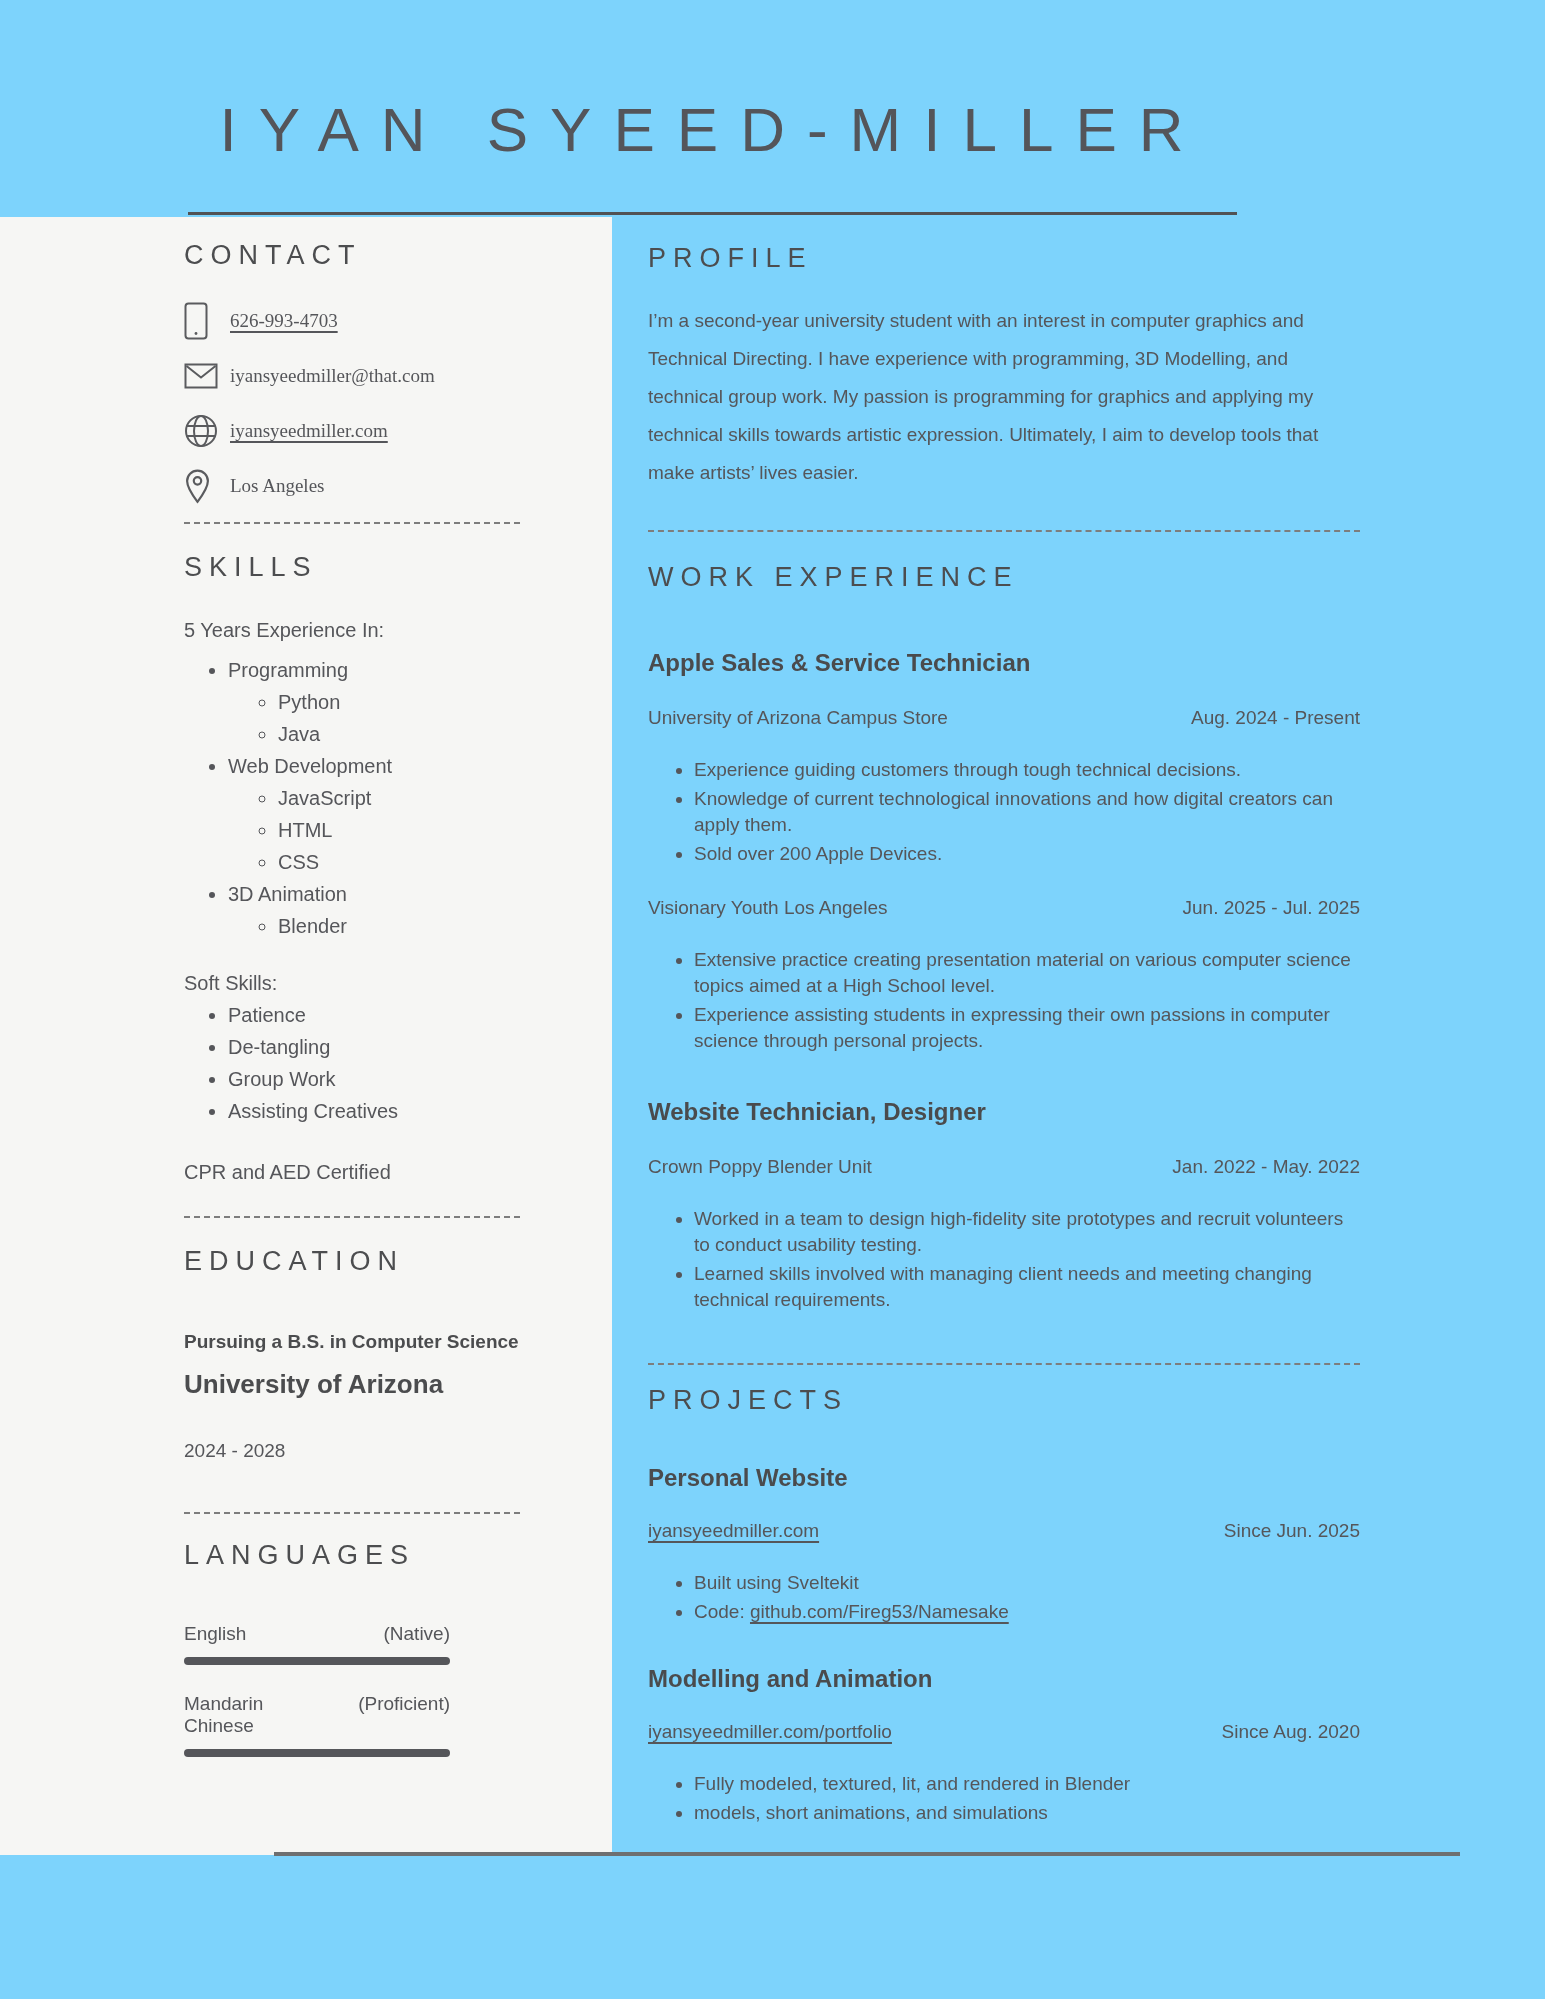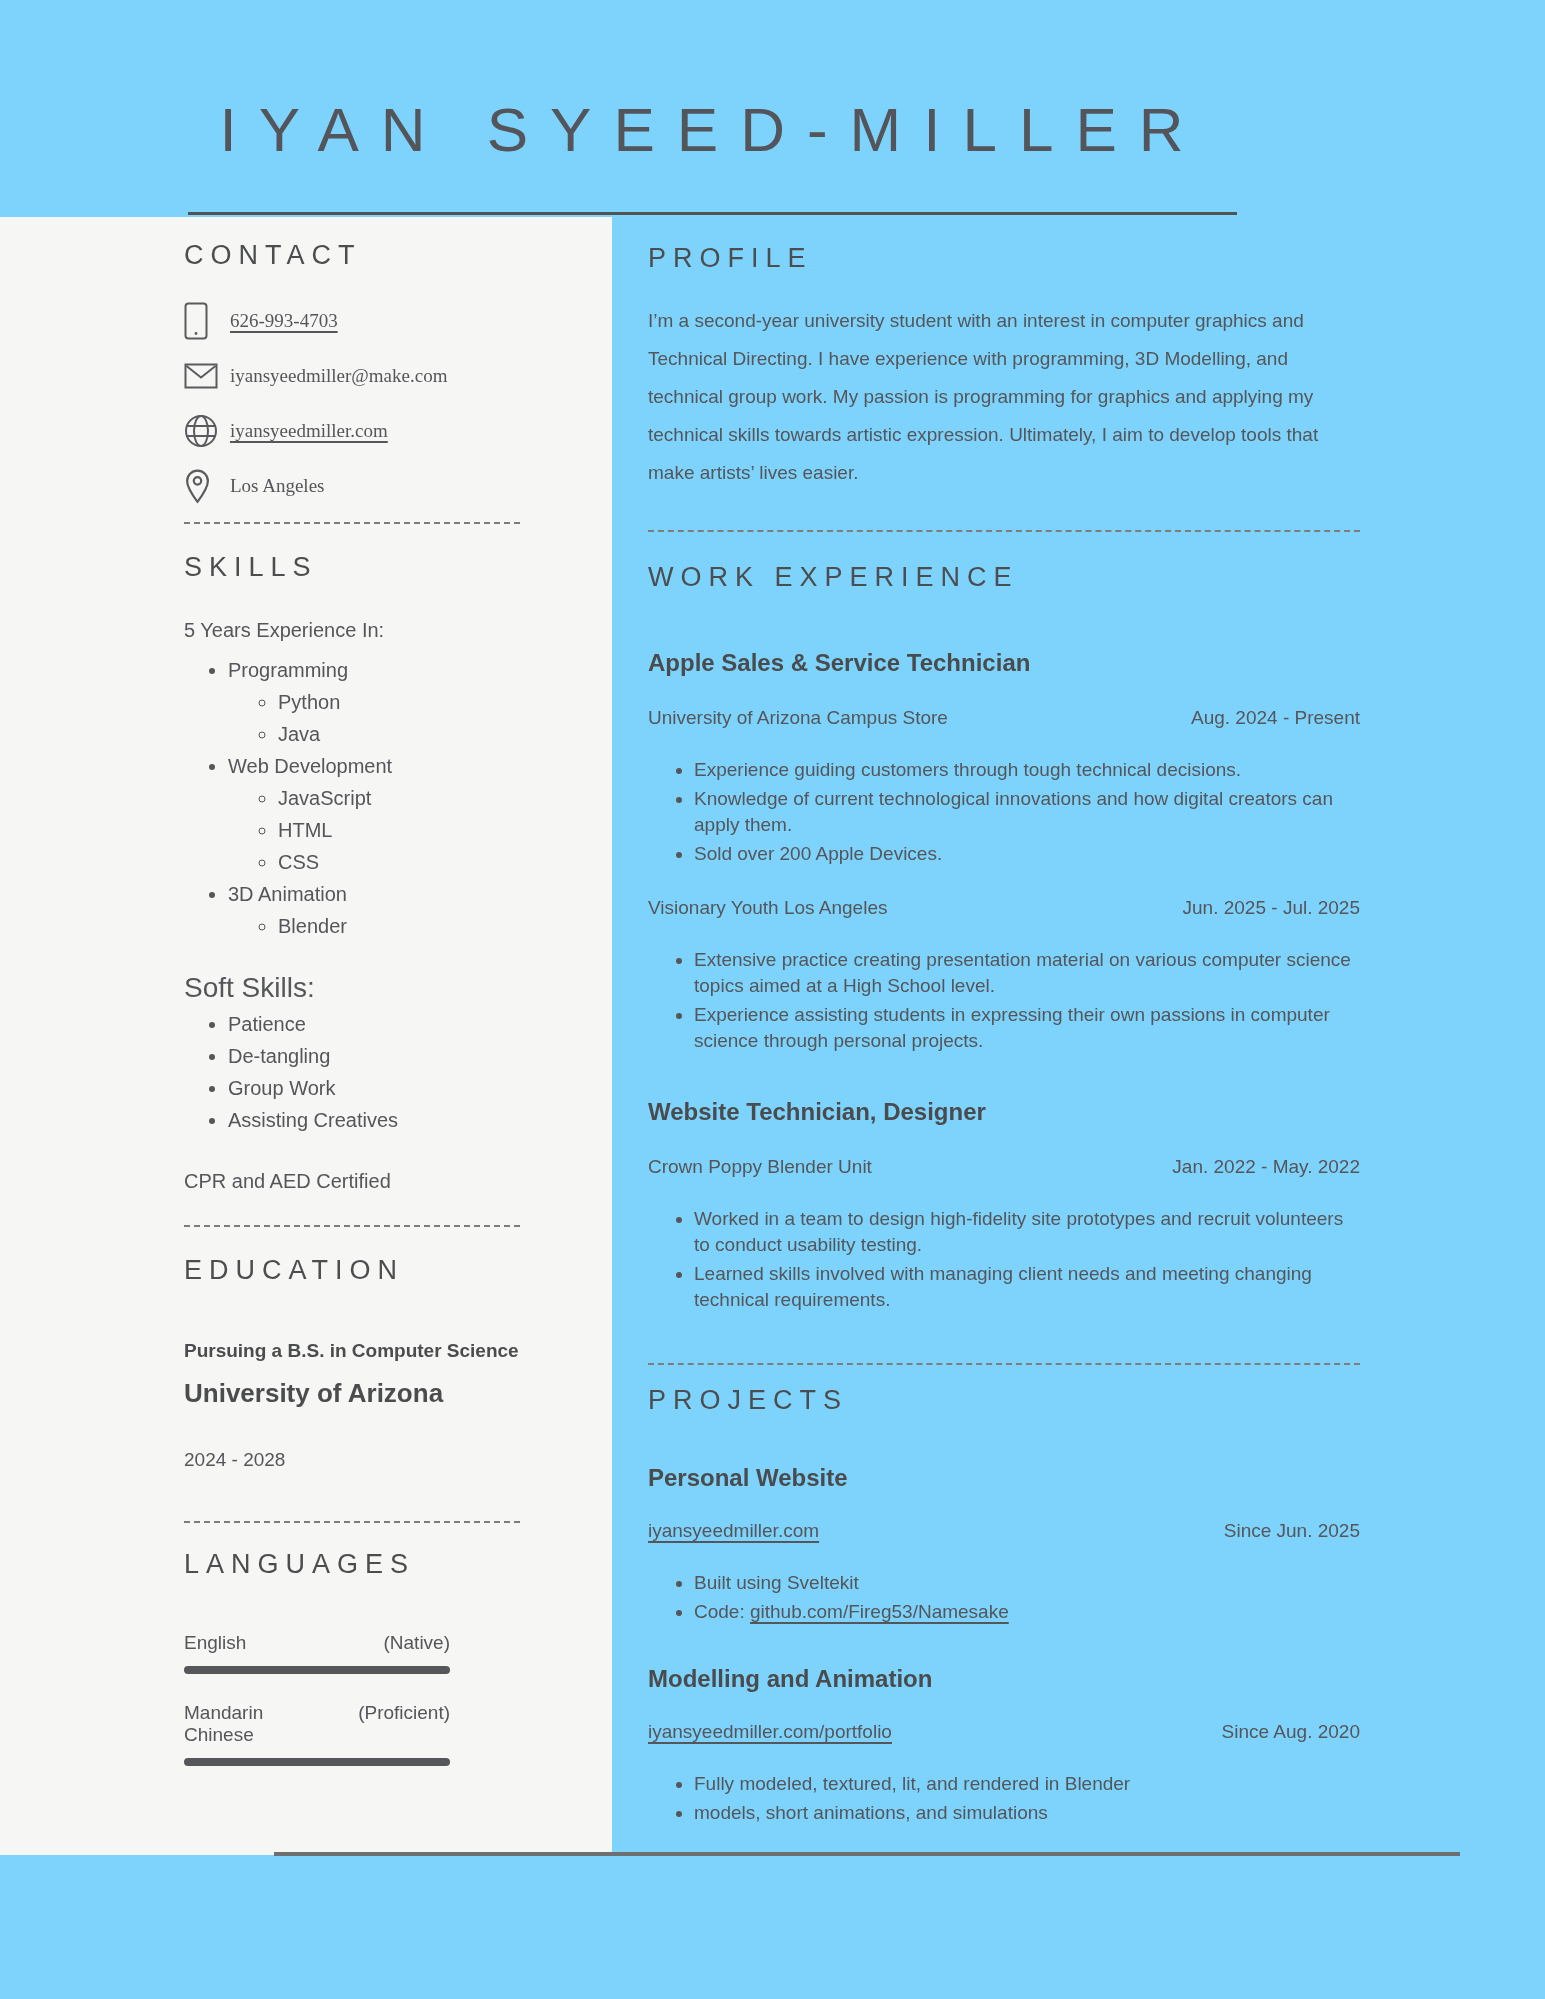--- a/index.html
+++ b/index.html
@@ -35,21 +35,21 @@
   .c-text { font-size:19px; color:#55565a;font-family:Liberation Serif, serif; }
   .underline { text-decoration:underline; text-underline-offset:4px; text-decoration-thickness:1.5px; }
   .sidebar .dash.d1 { margin-top:16px; }
 
   
   .skills-h { margin-top:28px; }
   .lead { margin-top:36px; font-size:20px; }
   .s-list { margin-top:12px; padding-left:44px; font-size:20px; }
   .s-list li { line-height:32px; }
   .s-list ul { list-style:circle; padding-left:50px; }
-  .soft-lead { margin-top:30px; font-size:28px; }
+  .soft-lead { margin-top:30px; font-size:20px; }
   .soft-list { margin-top:4px; padding-left:44px; font-size:20px; }
   .soft-list li { line-height:32px; }
   .cert { margin-top:34px; font-size:20px; }
   .sidebar .dash.d2 { margin-top:32px; }
 
   
   .edu-h { margin-top:28px; }
   .degree { margin-top:54px; font-size:19px; font-weight:700; color:#4b4c4e; }
   .school { margin-top:16px; font-size:26px; font-weight:700; color:#4b4c4e; }
   .edu-dates { margin-top:40px; font-size:19px; }
@@ -105,21 +105,21 @@
         </span>
         <span class="c-text underline">626-993-4703</span>
       </div>
       <div class="c-row">
         <span class="c-icon">
           <svg width="34" height="26" viewBox="0 0 34 26" fill="none">
             <rect x="1.5" y="1.5" width="31" height="23" stroke-width="2"></rect>
             <polyline points="2.5,3 17,14.5 31.5,3" stroke-width="2"></polyline>
           </svg>
         </span>
-        <span class="c-text">iyansyeedmiller@make.com</span>
+        <span class="c-text">iyansyeedmiller@that.com</span>
       </div>
       <div class="c-row">
         <span class="c-icon">
           <svg width="34" height="34" viewBox="0 0 34 34" fill="none">
             <circle cx="17" cy="17" r="15" stroke-width="2"></circle>
             <ellipse cx="17" cy="17" rx="7" ry="15" stroke-width="2"></ellipse>
             <line x1="3" y1="12" x2="31" y2="12" stroke-width="2"></line>
             <line x1="3" y1="22" x2="31" y2="22" stroke-width="2"></line>
           </svg>
         </span>

